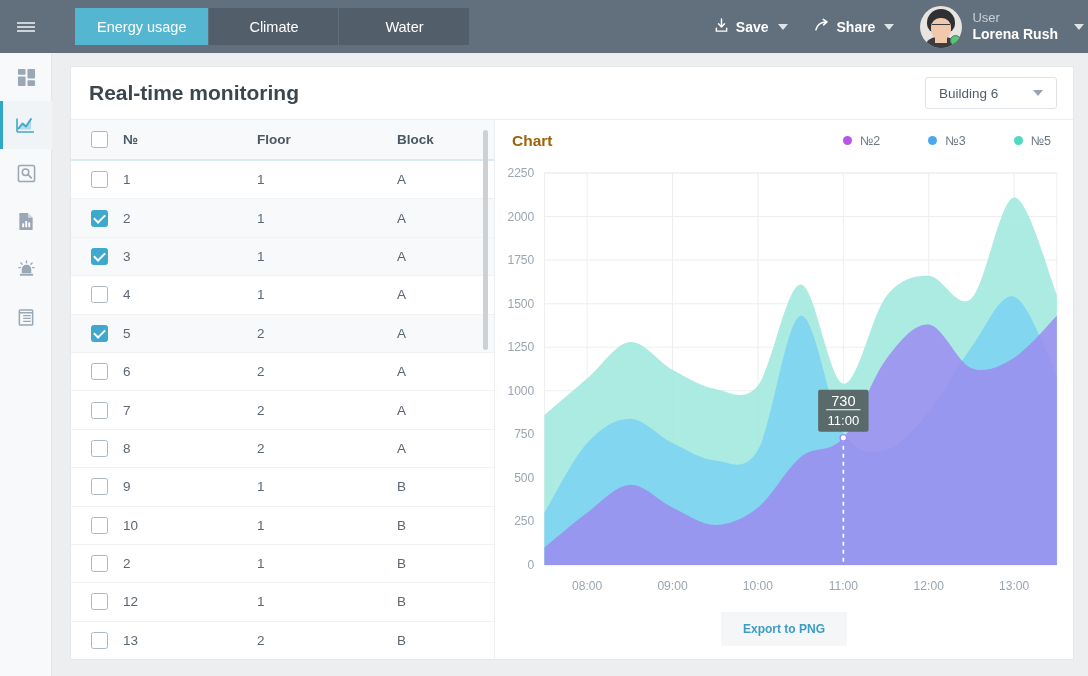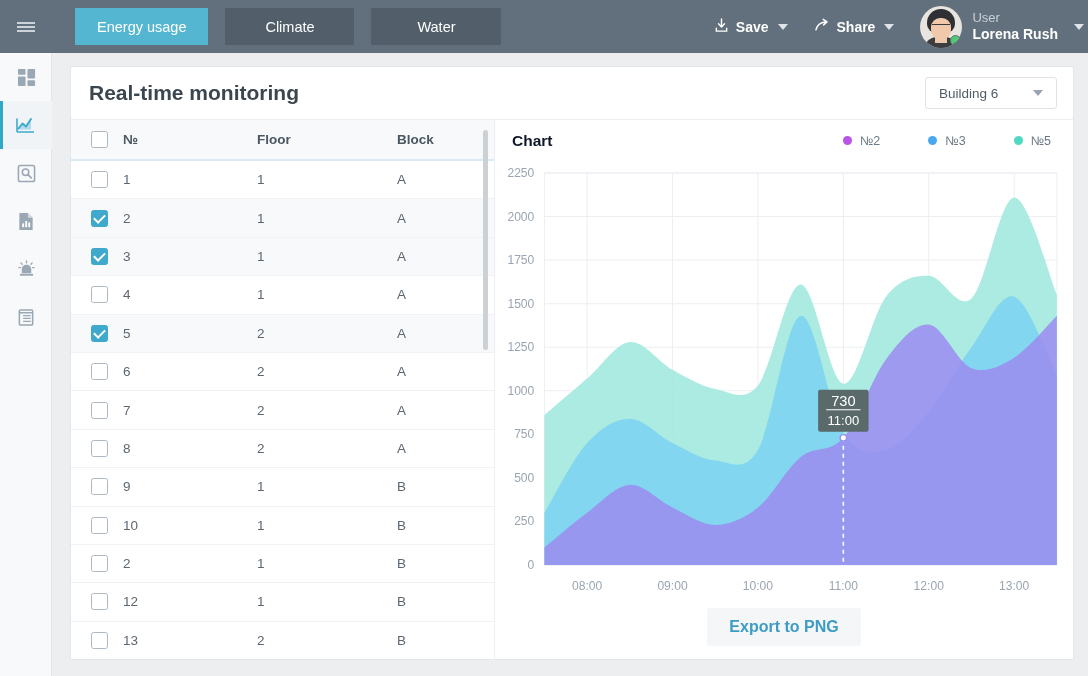--- a/index.html
+++ b/index.html
@@ -13,21 +13,21 @@
   
   .topbar {
     position: absolute; left: 0; top: 0; width: 1088px; height: 53px;
     background: #62707d; display: flex; align-items: center;
   }
   .burger {
     width: 52px; height: 53px; display: flex; align-items: center;
     justify-content: center; cursor: pointer;
   }
   .burger span { display:block; width: 18px; height: 2px; background: #ccd3d9; margin: 2px 0; }
-  .tabs { display: flex; height: 37px; margin-left: 23px; gap: 16px; }
+  .tabs { display: flex; height: 37px; margin-left: 23px; }
   .tab {
     height: 37px; min-width: 130px; padding: 0 22px;
     display: flex; align-items: center; justify-content: center;
     background: #525f6b; color: #fff; font-size: 14.5px; cursor: pointer;
     border-right: 1px solid #62707d;
   }
   .tab:last-child { border-right: none; }
   .tab.active { background: #54b6d1; }
 
   .topright { margin-left: auto; display: flex; align-items: center; height: 53px; padding-right: 4px; }
@@ -113,28 +113,28 @@
     border-bottom: 2px solid #fff; transform: rotate(-45deg); margin-top: -2px;
   }
   .tscroll {
     position: absolute; right: 6px; top: 10px; width: 5px; height: 220px;
     background: #ccd1d6; border-radius: 3px;
   }
 
   
   .chartpane { flex: 1; position: relative; }
   .charthead { display: flex; align-items: center; height: 41px; padding: 0 22px 0 17px; }
-  .chartlabel { font-size: 15.5px; color: #0f172a; font-weight: 700; }
+  .chartlabel { font-size: 15.5px; color: #a16207; font-weight: 700; }
   .legend { margin-left: auto; display: flex; align-items: center; }
   .lgi { display: flex; align-items: center; margin-left: 48px; font-size: 12.5px; color: #6b7884; }
   .lgdot { width: 9px; height: 9px; border-radius: 50%; margin-right: 8px; }
   .plot { position: absolute; left: 0; top: 45px; width: 100%; height: 495px; }
   .exportbar { position: absolute; left: 0; bottom: 14px; width: 100%; display: flex; justify-content: center; }
   .exportbtn {
-    background: #f4f6f8; color: #3d9cc4; font-size: 16px; font-weight: 700;
+    background: #f4f6f8; color: #3d9cc4; font-size: 12px; font-weight: 700;
     padding: 10px 22px; border: none; border-radius: 2px; cursor: pointer;
     font-family: "Liberation Sans", sans-serif;
   }
   .axlbl { font-size: 12px; fill: #9aa5b1; font-family: "Liberation Sans", sans-serif; }
   .tipbox { fill: #5a6a6a; }
   .tiptxt { font-family: "Liberation Sans", sans-serif; fill: #ffffff; }
 </style>
 </head>
 <body>
 

